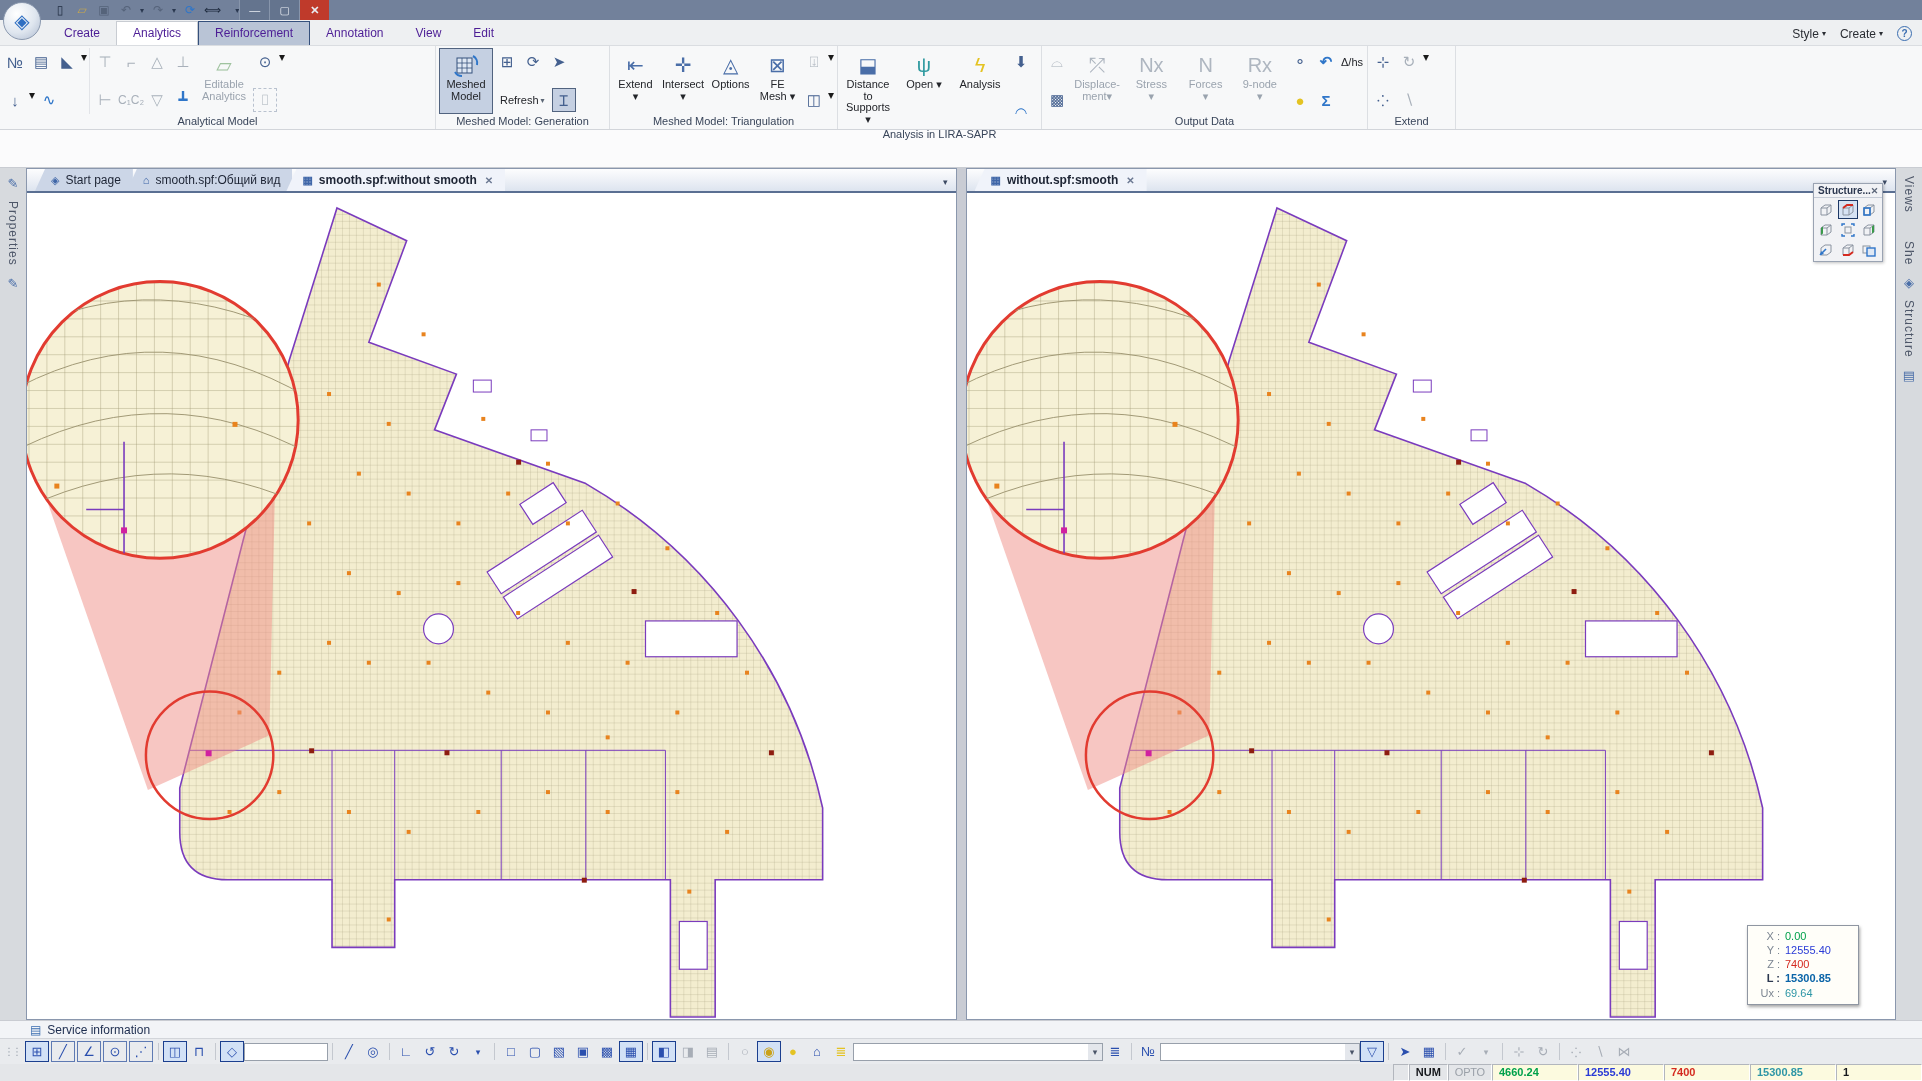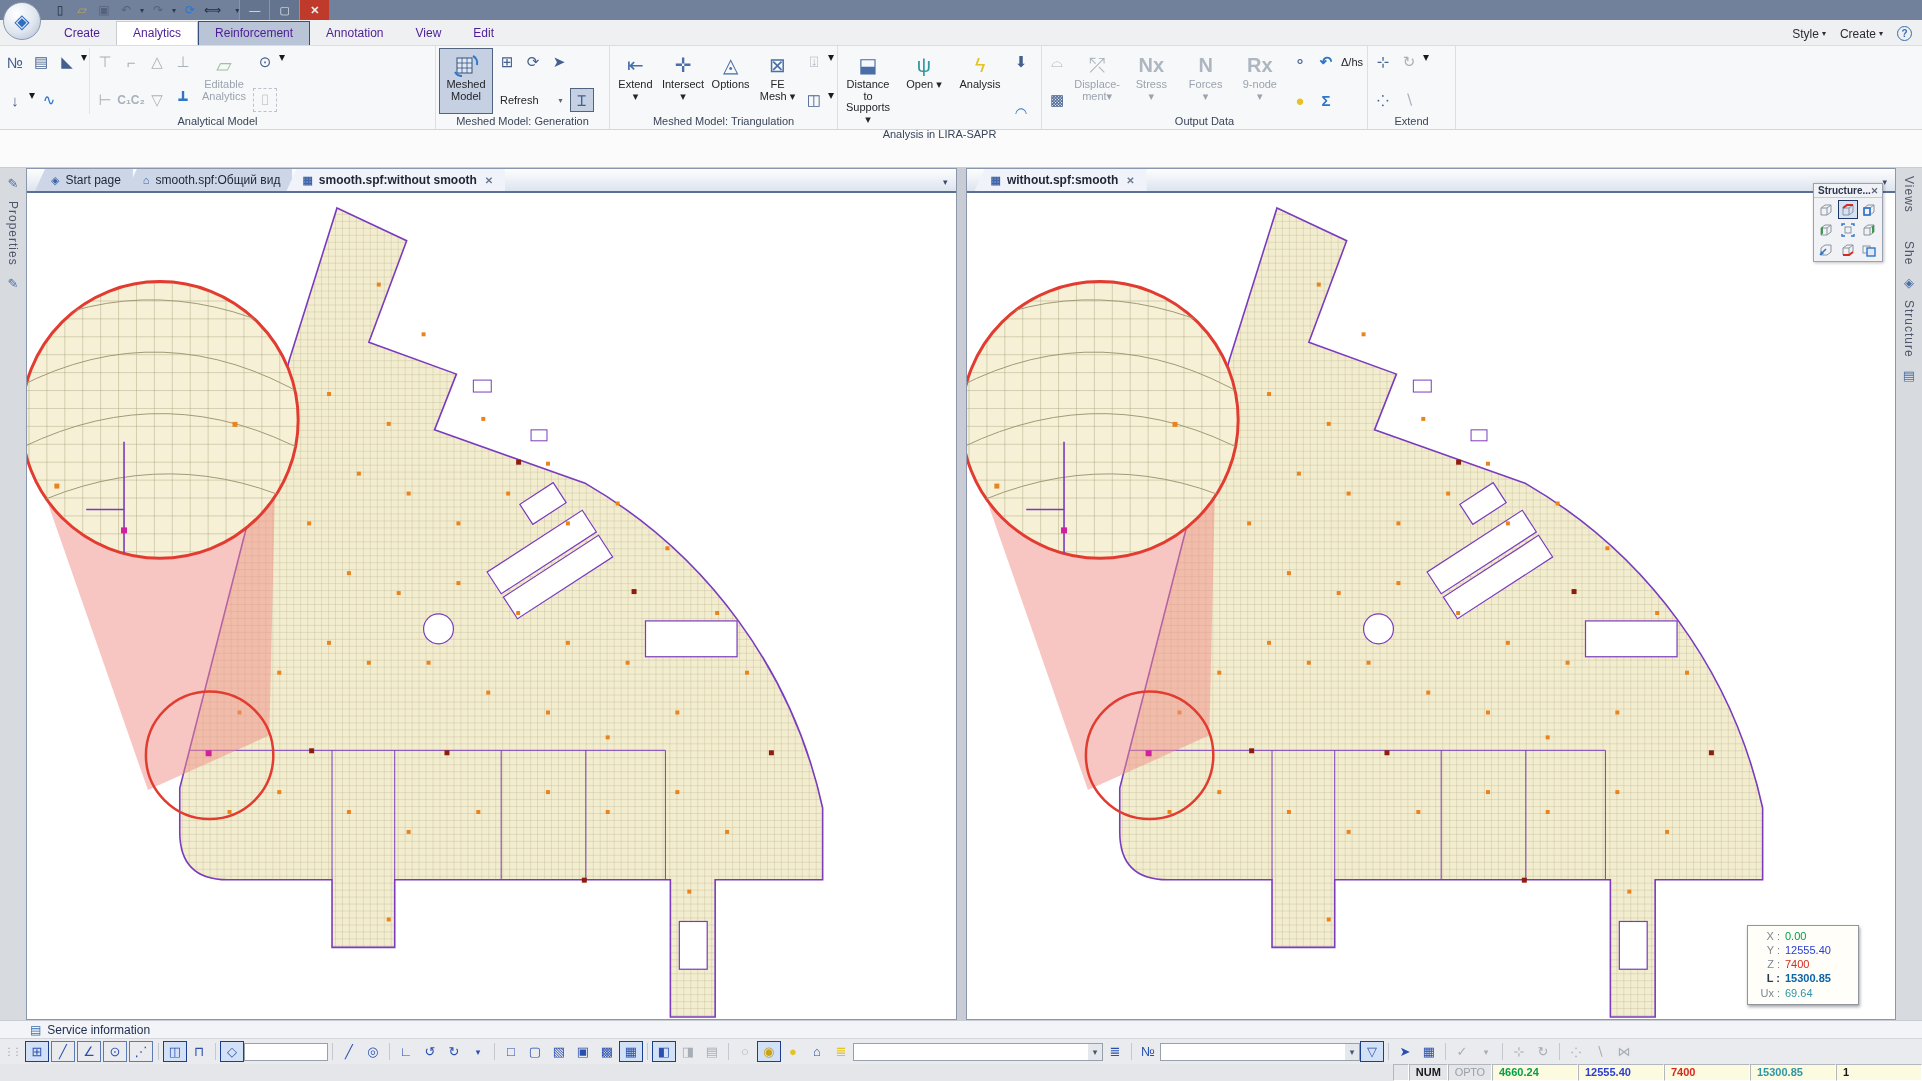--- a/index.html
+++ b/index.html
@@ -40,25 +40,25 @@
   .rgroup .glabel { text-align:center; font-size:11px; color:#39455a; padding:1px 4px 2px; white-space:nowrap; }
   .bigbtn { width:54px; display:flex; flex-direction:column; align-items:center; padding:2px 1px 1px;
     font-size:11px; line-height:1.05; color:#23252a; text-align:center; border:1px solid transparent; }
   .bigbtn .bicon { height:28px; display:flex; align-items:center; justify-content:center; font-size:20px; color:#4a6ea8; }
   .bigbtn.sel { background:#c5d0e2; border:1px solid #51637f; }
   .bigbtn.dis { color:#9aa3ae; } .bigbtn.dis .bicon { color:#aeb6c0; }
   .bcols { display:flex; flex-direction:column; justify-content:space-between; padding:2px 0; gap:2px; }
   .brow { display:flex; gap:2px; }
   .sbtn { width:24px; height:24px; display:flex; align-items:center; justify-content:center;
     color:#44608f; font-size:15px; border:1px solid transparent; }
-  .sbtn.wide { width:auto; padding:0 4px; font-size:11px; color:#23252a; gap:20px;text-align:center; }
+  .sbtn.wide { width:auto; padding:0 4px; font-size:11px; color:#23252a; gap:2px;text-align:center; }
   .sbtn.sel { background:#c5d0e2; border:1px solid #51637f; }
   .sbtn.dis { color:#a8b0ba; }
   .sbtn .cdn { font-size:8px; color:#5b6675; }
-  .txticon { font-size:12px; font-weight:bold; color:#8a93a0; }
+  .txticon { font-size:12px; font-weight:normal; color:#8a93a0; }
 
   .subbar { height:38px; background:#fbfbfc; border-bottom:1px solid #c9ccd2; }
 
   
   .workspace { height:852px; display:flex; background:#c9ccd4; }
   .vstrip { width:26px; background:#d7dade; display:flex; flex-direction:column; align-items:center;
     gap:10px; padding-top:8px; color:#4a5468; }
   .vtext { writing-mode:vertical-rl; font-size:12px; color:#4d5668; letter-spacing:1px; }
   .vicon { font-size:13px; color:#4a6ea8; }
   .pane { flex:1; display:flex; flex-direction:column; background:#ffffff; border:1px solid #8a97ad; position:relative; min-width:0; }

